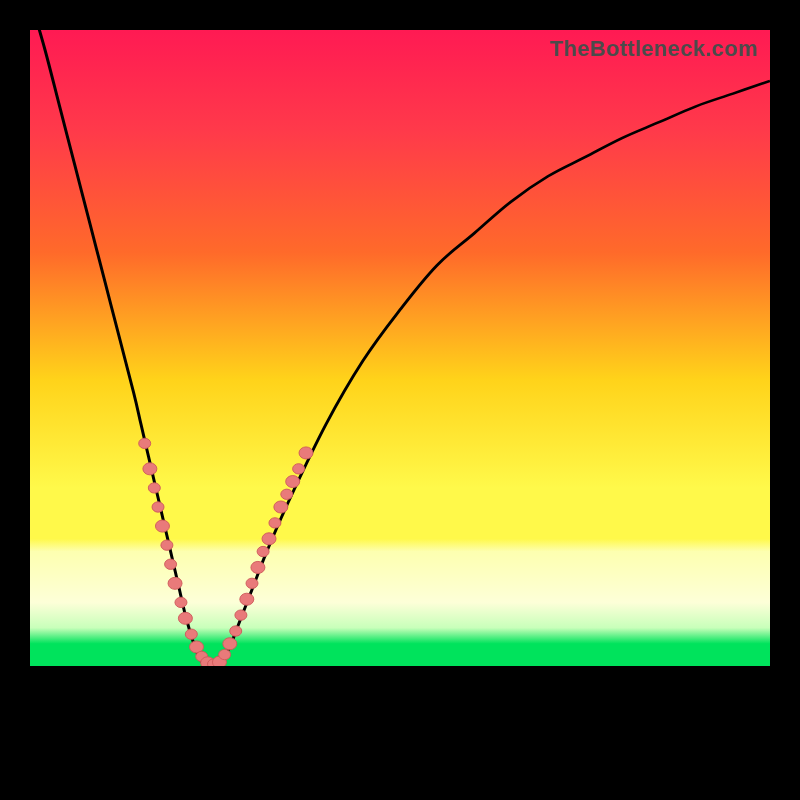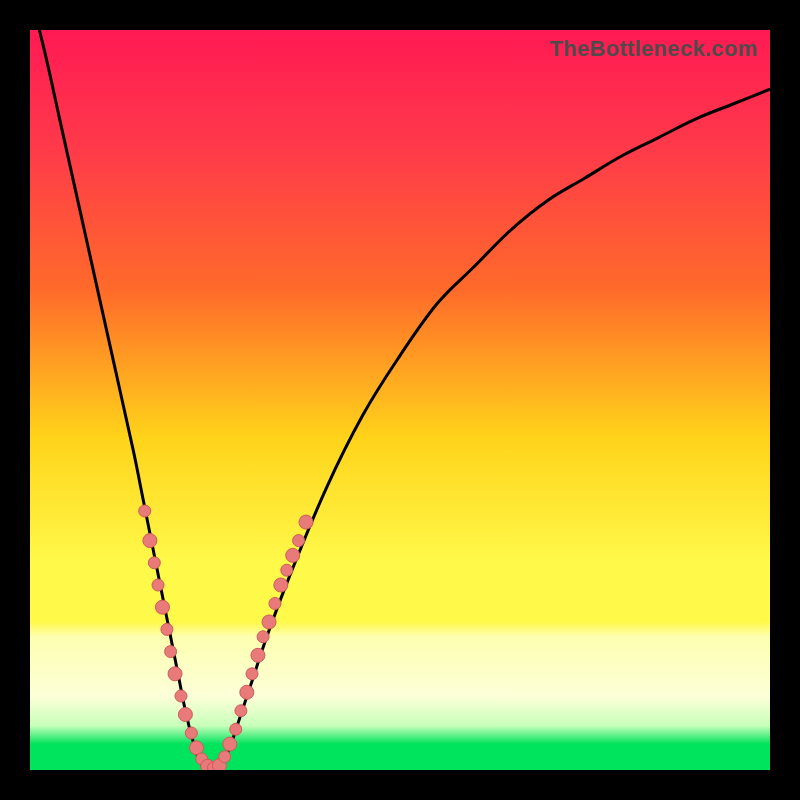--- a/index.html
+++ b/index.html
@@ -15,21 +15,21 @@
     position: relative;
     width: 800px;
     height: 800px;
     background: #000;
   }
   .plot-area {
     position: absolute;
     left: 30px;
     top: 30px;
     width: 740px;
-    height: 740px;
+    height: 636px;
     overflow: hidden;
   }
   .watermark {
     position: absolute;
     top: 6px;
     right: 12px;
     color: #4b4b4b;
     font-size: 22px;
     font-weight: 600;
     letter-spacing: 0.3px;

